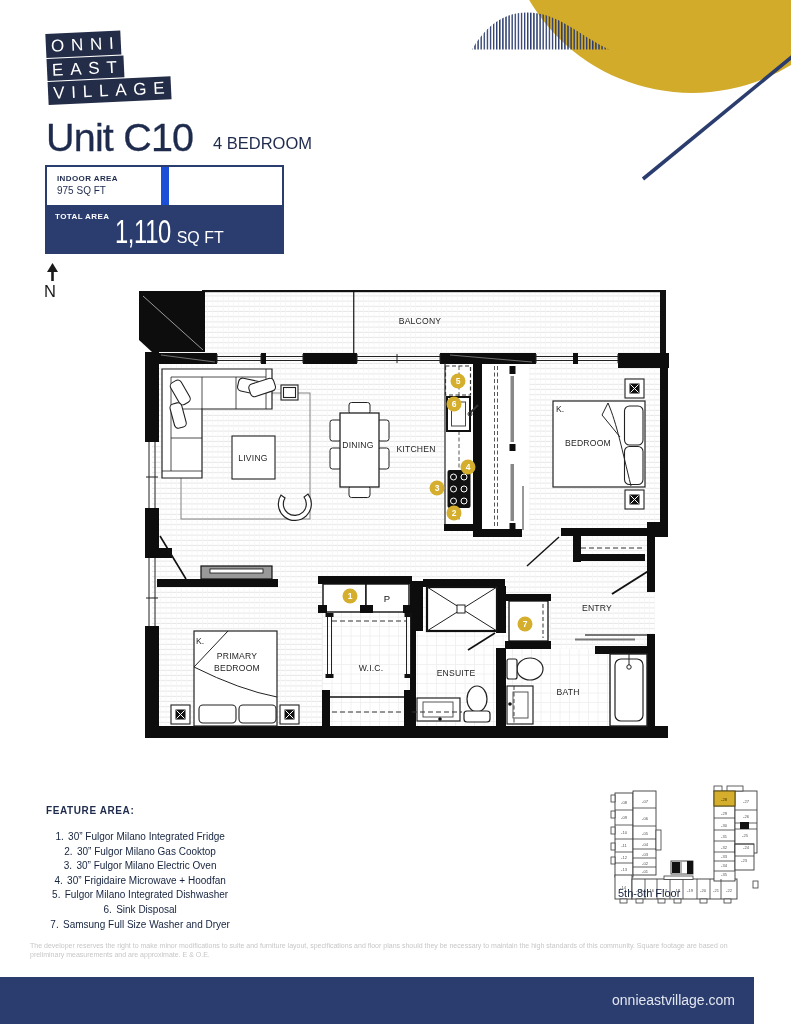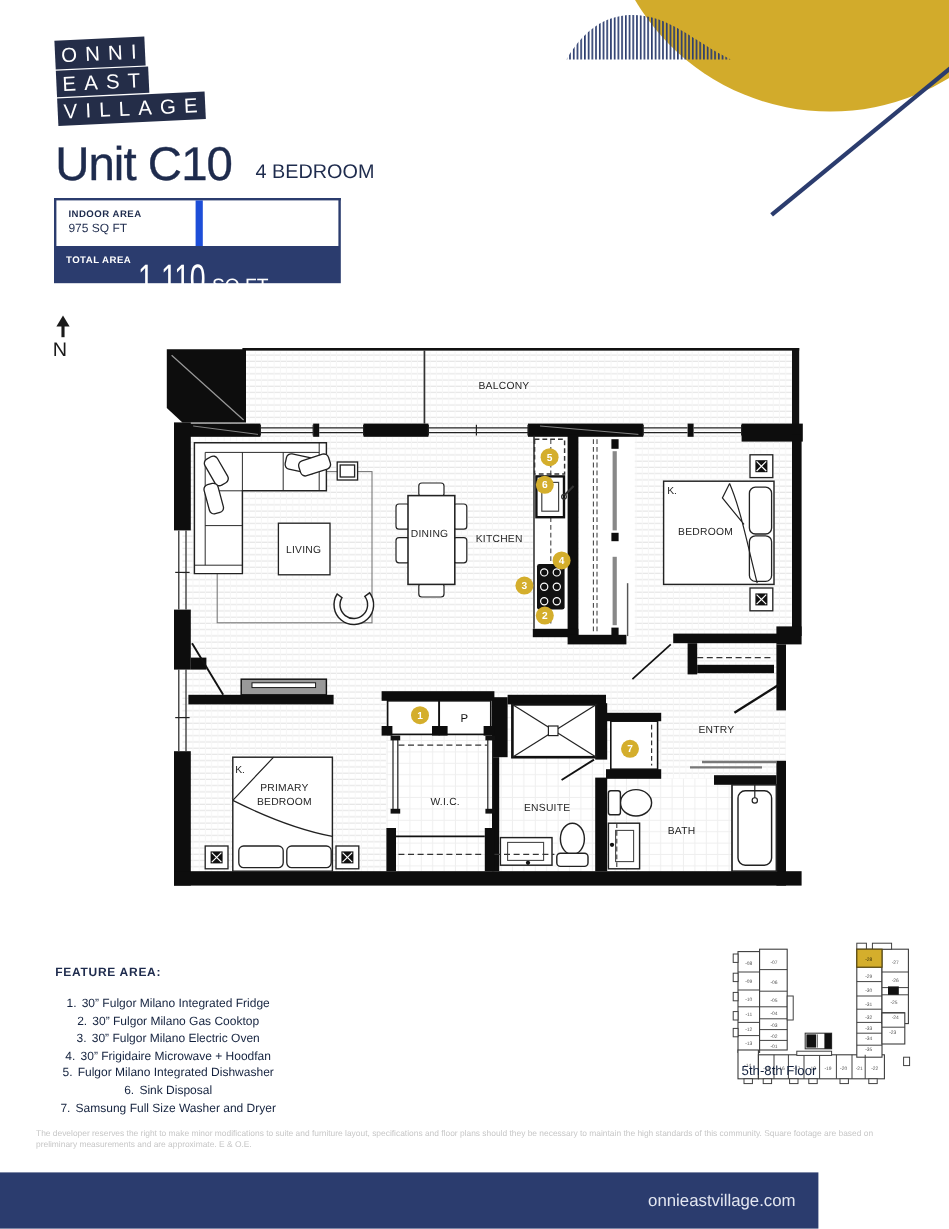--- a/index.html
+++ b/index.html
@@ -28,26 +28,26 @@
   <div style="background:#242d48;color:#fff;display:inline-block;font-size:17px;line-height:1;letter-spacing:6.8px;padding:3.5px 0 3.5px 5px;">ONNI</div><br>
   <div style="background:#242d48;color:#fff;display:inline-block;font-size:17px;line-height:1;letter-spacing:6.8px;padding:2.5px 0 2.5px 5px;margin-top:1px;">EAST</div><br>
   <div style="background:#242d48;color:#fff;display:inline-block;font-size:17px;line-height:1;letter-spacing:6.8px;padding:3px 0 3px 5px;margin-top:1px;">VILLAGE</div>
 </div>
 
 <div class="abs navy" style="left:46px;top:115px;font-size:39.5px;letter-spacing:-0.8px;text-align:center;-webkit-text-stroke:0.3px #1e2b4d;">Unit C10</div>
 <div class="abs navy" style="left:213px;top:133.5px;font-size:16.5px;">4 BEDROOM</div>
 
 <div class="abs" style="left:45px;top:165px;width:239px;">
   <div style="display:flex;border:2px solid #2b3c6e;border-bottom:none;height:38px;">
-    <div style="width:122px;border-right:6px solid #1d4ed8;padding:7px 0 0 10px;box-sizing:border-box;">
+    <div style="width:122px;border-right:8px solid #1d4ed8;padding:7px 0 0 10px;box-sizing:border-box;">
       <div class="navy" style="font-size:8px;font-weight:bold;letter-spacing:0.4px;">INDOOR AREA</div>
       <div class="navy" style="font-size:10px;margin-top:2px;">975 SQ FT</div>
     </div>
   </div>
-  <div style="background:#2b3c6e;height:31px;color:#fff;position:relative;">
+  <div style="background:#2b3c6e;height:49px;color:#fff;position:relative;">
     <div style="font-size:8px;font-weight:bold;letter-spacing:0.4px;position:absolute;left:10px;top:7px;">TOTAL AREA</div>
     <div style="position:absolute;left:70px;top:8px;white-space:nowrap;"><span style="font-size:33px;display:inline-block;transform:scaleX(0.72);transform-origin:0 80%;letter-spacing:-0.5px;">1,110</span><span style="font-size:16px;display:inline-block;transform:translateX(-16px);">SQ FT</span></div>
   </div>
 </div>
 
 <svg class="abs" style="left:40px;top:260px" width="30" height="40" viewBox="0 0 30 40">
   <line x1="12.5" y1="21" x2="12.5" y2="10" stroke="#1a1a1a" stroke-width="2.6"></line>
   <path d="M12.5,3 L18,12 L7,12 Z" fill="#1a1a1a"></path>
   <text x="4" y="37" font-size="16.5" fill="#1a1a1a" font-family="Liberation Sans">N</text>
 </svg>
@@ -460,15 +460,15 @@
 <text x="1492" y="1698">-24</text>
 <text x="1488" y="1724">-23</text>
 </g>
 </svg>
 <div class="abs" style="left:618px;top:887px;font-size:11px;color:#15233f;">5th-8th Floor</div>
 
 <div class="abs" style="left:30px;top:942px;width:733px;font-size:7px;color:#c7c7c7;line-height:8.5px;">
 The developer reserves the right to make minor modifications to suite and furniture layout, specifications and floor plans should they be necessary to maintain the high standards of this community. Square footage are based on preliminary measurements and are approximate. E &amp; O.E.
 </div>
 
-<div class="abs" style="left:0;top:977px;width:682px;height:47px;background:#2b3c6e;">
+<div class="abs" style="left:0;top:977px;width:754px;height:47px;background:#2b3c6e;">
   <div style="position:absolute;right:19px;top:14.5px;color:#e2e6f0;font-size:14px;">onnieastvillage.com</div>
 </div>
 
 </body></html>

